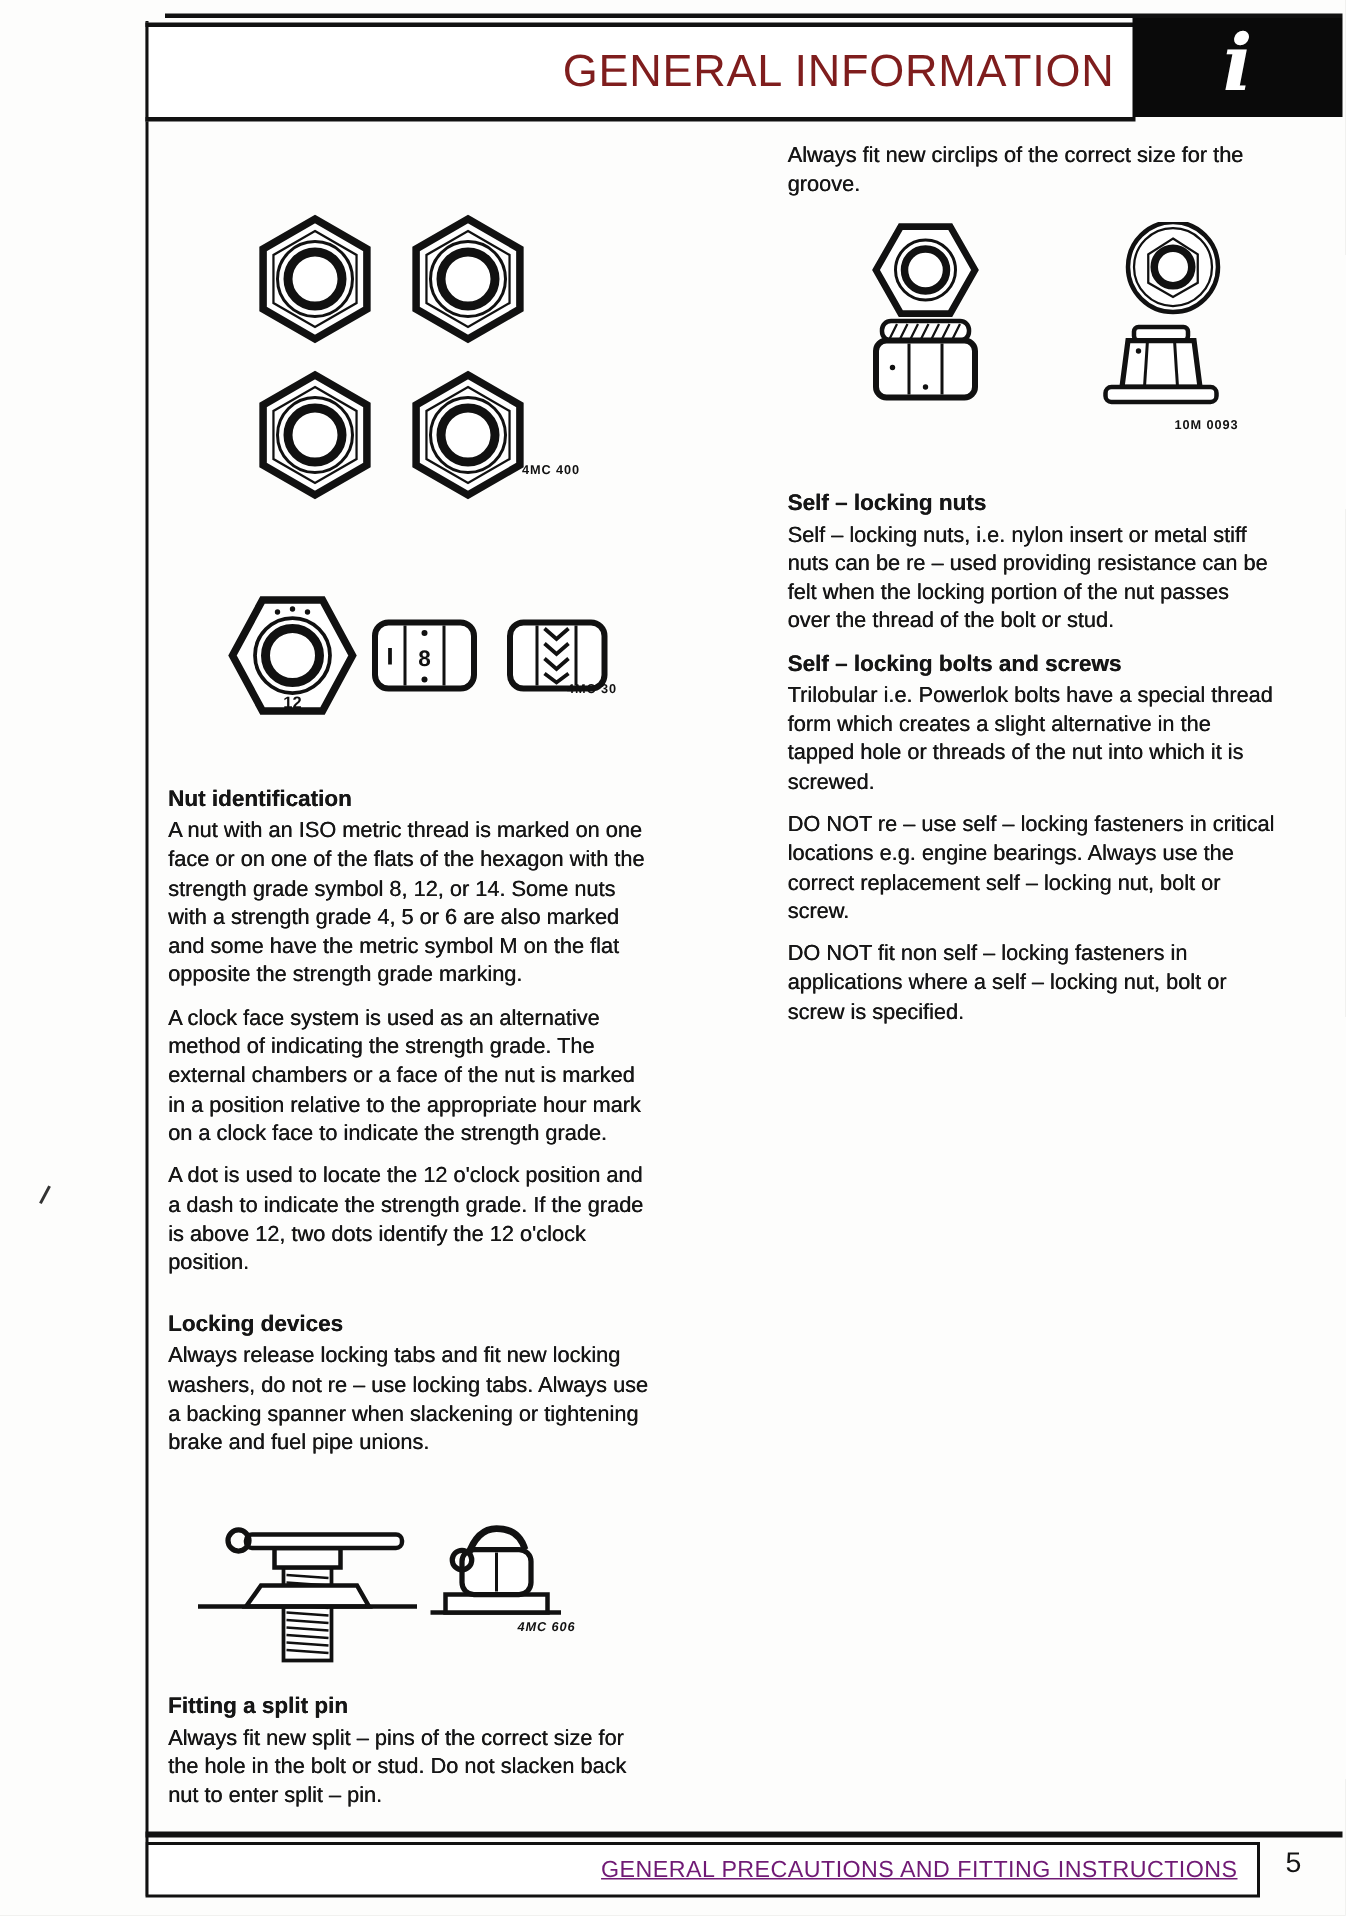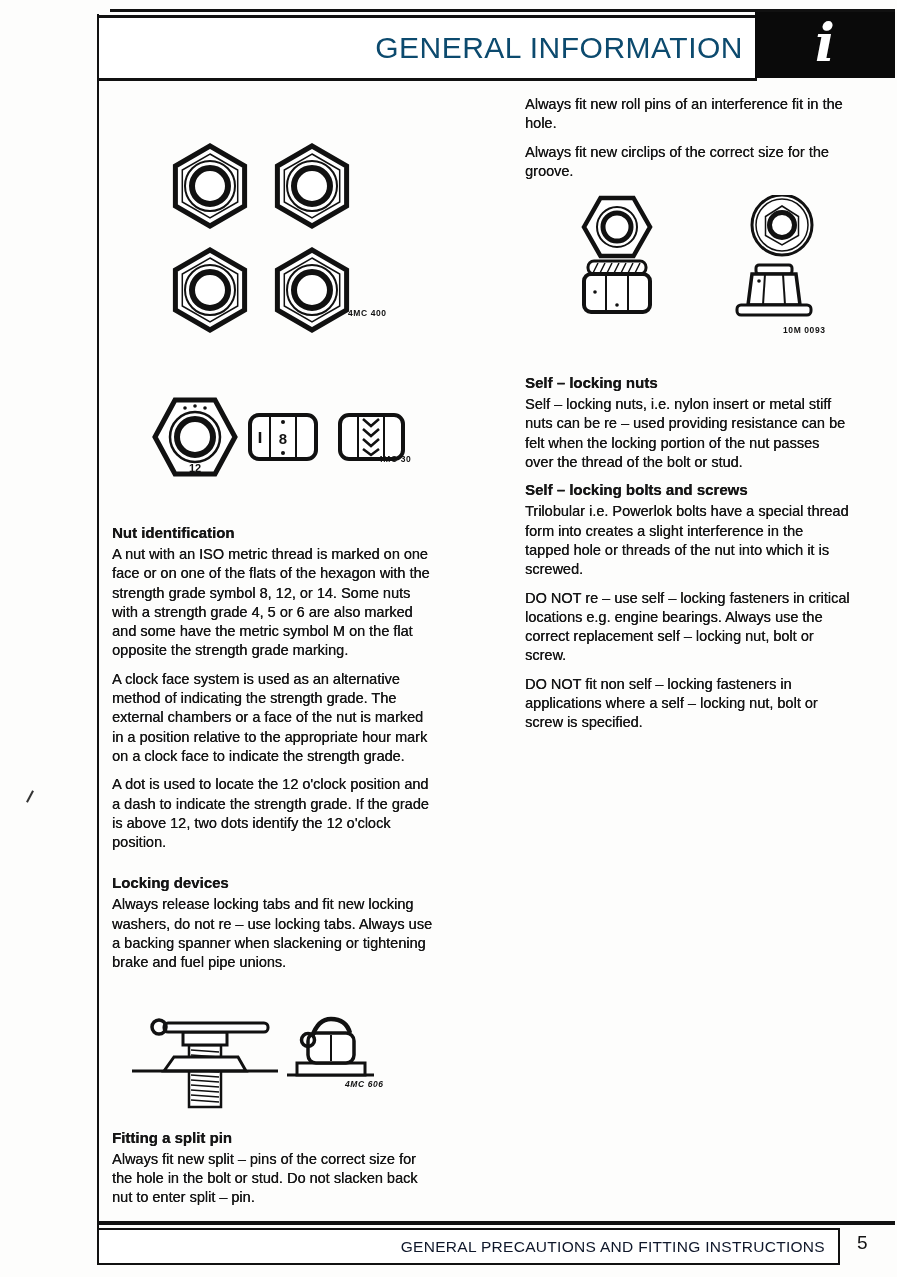--- a/index.html
+++ b/index.html
@@ -5,21 +5,21 @@
   html,body{margin:0;padding:0;background:#e8e8e6;}
   .page{position:relative;width:897px;height:1277px;background:#fdfdfc;overflow:hidden;
         font-family:"Liberation Sans",sans-serif;color:#161616;}
   .topline{position:absolute;left:110px;top:9px;width:785px;height:3px;background:#111;}
   .leftrule{position:absolute;left:97px;top:14px;width:2px;height:1250px;background:#111;}
 
   
   .hdr-box{position:absolute;left:97px;top:15px;width:658px;height:60px;background:#fff;
            border-top:3px solid #111;border-bottom:3px solid #111;border-left:2px solid #111;
            display:flex;align-items:center;justify-content:flex-end;}
-  .hdr-title{font-size:30px;letter-spacing:.5px;padding-right:14px;color:#0c4a6e;}
+  .hdr-title{font-size:30px;letter-spacing:.5px;padding-right:14px;color:#7f1d1d;}
   .hdr-black{position:absolute;left:755px;top:12px;width:140px;height:66px;background:#0a0a0a;
              display:flex;align-items:center;justify-content:center;}
   .hdr-i{font-family:"DejaVu Serif",serif;font-style:italic;font-weight:700;
          font-size:52px;color:#fff;line-height:1;transform:translateY(-2px);}
 
   
   .col{position:absolute;top:95px;}
   .col-left{left:112px;width:366px;}
   .col-right{left:525px;width:362px;}
   .para{white-space:pre-line;font-size:14.5px;line-height:19.3px;margin:0 0 9px 0;
@@ -28,21 +28,21 @@
 
   .fig{position:relative;}
   .fig svg{display:block;}
   .fig-caption{position:absolute;font-size:8.5px;font-weight:700;letter-spacing:.6px;
                color:#111;white-space:nowrap;}
 
   
   .foot-rule{position:absolute;left:97px;top:1221px;width:798px;height:4px;background:#111;}
   .foot-box{position:absolute;left:97px;top:1228px;width:739px;height:33px;background:#fff;
             border:2.5px solid #111;display:flex;align-items:center;justify-content:flex-end;}
-  .foot-text{font-size:15.5px;letter-spacing:.3px;padding-right:13px;color:#0f172a;}
+  .foot-text{font-size:15.5px;letter-spacing:.3px;padding-right:13px;color:#701a75;text-decoration:underline;}
   .page-num{position:absolute;left:857px;top:1232px;font-size:19px;color:#131313;}
 
   .scan-tick{position:absolute;left:29px;top:790px;width:2px;height:13px;background:#333;
              transform:rotate(28deg);}
   .fig-gap-a{margin-top:43px;}
   .fig-gap-b{margin-top:57px;margin-bottom:44px;}
   .sec-gap{margin-top:22px;}
   .fig-gap-c{margin-top:40px;margin-bottom:16px;}
   .fig-gap-d{margin-top:14px;margin-bottom:29px;}
   .fig-gap-e{margin-top:30px;margin-bottom:34px;}
@@ -165,22 +165,20 @@
       <div class="heading">Fitting a split pin</div>
       <p class="para">Always fit new split – pins of the correct size for
 the hole in the bolt or stud. Do not slacken back
 nut to enter split – pin.</p>
     </div>
 
   </div>
 
   <div class="col col-right">
 
-    <p class="para">Always fit new roll pins of an interference fit in the
-hole.</p>
     <p class="para">Always fit new circlips of the correct size for the
 groove.</p>
 
     <div class="fig fig-gap-d" style="height:150px;">
       <svg width="340" height="150" viewBox="0 0 340 150">
 
         <polygon points="59,32 75.5,3 108.5,3 125,32 108.5,61 75.5,61" fill="#fff" stroke="#111" stroke-width="4.5"></polygon>
         <circle cx="92" cy="32" r="20" fill="none" stroke="#111" stroke-width="2"></circle>
         <circle cx="92" cy="32" r="14" fill="none" stroke="#111" stroke-width="5"></circle>
 
@@ -212,21 +210,21 @@
       <p class="para">Self – locking nuts, i.e. nylon insert or metal stiff
 nuts can be re – used providing resistance can be
 felt when the locking portion of the nut passes
 over the thread of the bolt or stud.</p>
     </div>
 
 
     <div>
       <div class="heading">Self – locking bolts and screws</div>
       <p class="para">Trilobular i.e. Powerlok bolts have a special thread
-form into creates a slight interference in the
+form which creates a slight alternative in the
 tapped hole or threads of the nut into which it is
 screwed.</p>
       <p class="para">DO NOT re – use self – locking fasteners in critical
 locations e.g. engine bearings. Always use the
 correct replacement self – locking nut, bolt or
 screw.</p>
       <p class="para">DO NOT fit non self – locking fasteners in
 applications where a self – locking nut, bolt or
 screw is specified.</p>
     </div>

